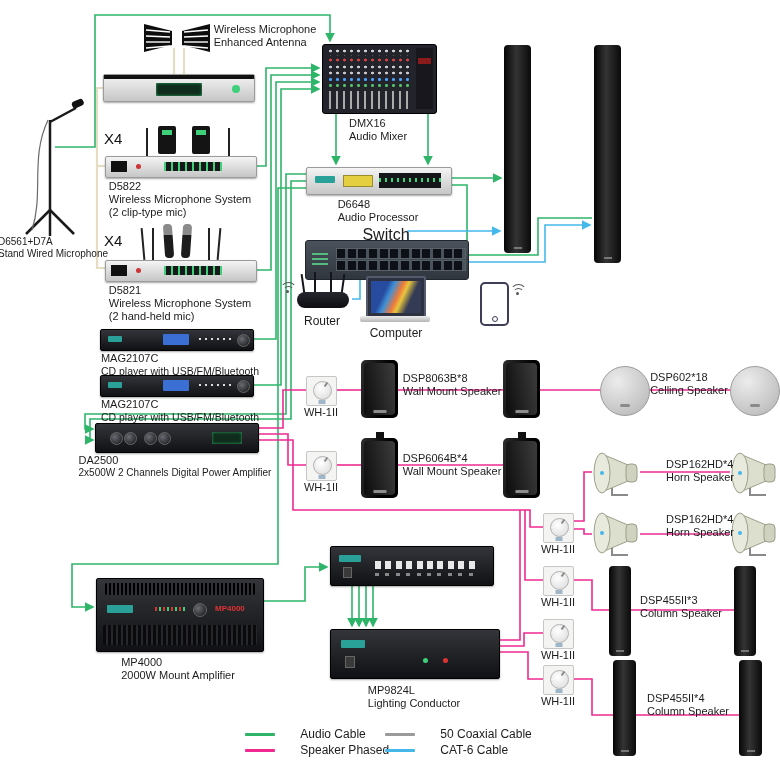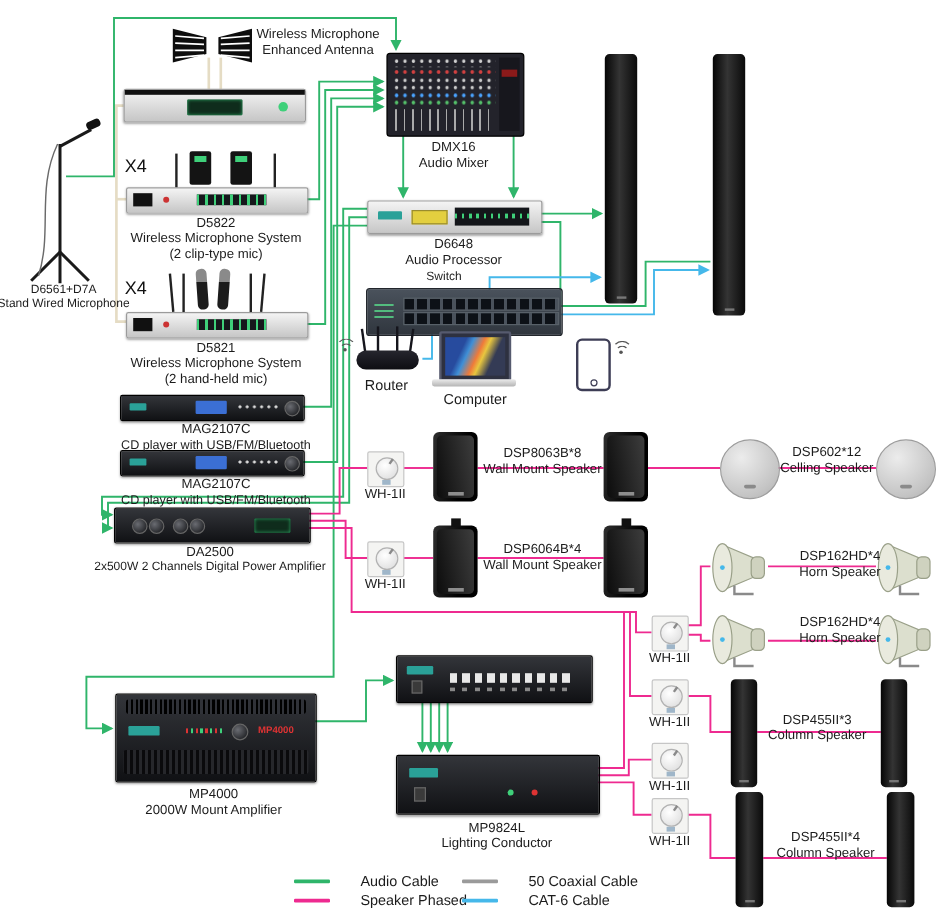--- a/index.html
+++ b/index.html
@@ -4,21 +4,21 @@
 <style>
   html,body{margin:0;padding:0;background:#fff;font-family:"Liberation Sans",sans-serif;}
   #canvas{position:relative;width:780px;height:762px;background:#fff;overflow:hidden;}
   #wires{position:absolute;left:0;top:0;z-index:0;}
   .w-a{stroke:var(--audio);stroke-width:1.6;fill:none;}
   .w-s{stroke:var(--speaker);stroke-width:1.6;fill:none;}
   .w-c{stroke:var(--cat6);stroke-width:1.6;fill:none;}
   .w-t{stroke:var(--antenna);stroke-width:2.2;fill:none;}
   #arrA path{fill:var(--audio);} #arrB path{fill:var(--cat6);}
   .dev,.lbl,.part{position:absolute;} .lbl{z-index:3;}
-  .lbl{transform:translateX(-50%);text-align:center;font-size:11px;color:#1c1c1c;line-height:1.2;white-space:nowrap;}
+  .lbl{transform:translateX(-50%);text-align:left;font-size:11px;color:#1c1c1c;line-height:1.2;white-space:nowrap;}
   .lbl .sm{font-size:10px;} .lbl .md{font-size:10.5px;}
   .x4{position:absolute;z-index:3;font-size:15px;color:#111;}
   .rack{position:absolute;border-radius:2px;box-shadow:0 1px 2px rgba(0,0,0,.35);}
   .silver{background:linear-gradient(#f4f4f4,#c6c6c6);border:1px solid #9b9b9b;}
   .dark{background:linear-gradient(#33353a,#101114);border:1px solid #000;}
   .chip{position:absolute;background:#2aa198;border-radius:1px;}
   .scr-g{position:absolute;background:#0f2c1c;border-radius:1px;box-shadow:inset 0 0 3px #2fb56a;}
   .scr-b{position:absolute;background:#3b6fd4;border-radius:1px;}
   .scr-y{position:absolute;background:#e3cf3f;border:1px solid #998c2e;}
   .knob{position:absolute;border-radius:50%;background:radial-gradient(circle at 35% 35%,#6a6c72,#101114);border:1px solid #666;}
@@ -262,21 +262,21 @@
   <div class="rack silver" style="left:306px;top:167px;width:144px;height:26px">
     <div class="chip" style="left:8px;top:8px;width:20px;height:7px"></div>
     <div class="scr-y" style="left:36px;top:7px;width:28px;height:10px"></div>
     <div class="part" style="left:72px;top:5px;width:62px;height:15px;background:#14161a;background-image:repeating-linear-gradient(90deg,#3fd07a 0 2px,transparent 2px 6px);background-size:100% 4px;background-position:0 5px;background-repeat:no-repeat"></div>
   </div>
   <div class="lbl" style="left:378px;top:198px">
     <div>D6648</div>
       <div>Audio Processor</div>
   </div>
 
-  <div class="lbl" style="left:370px;top:225px;font-size:10px">Switch</div>
+  <div class="lbl" style="left:386px;top:225px;font-size:16px">Switch</div>
   <div class="sw">
     <div class="led"></div>
     <div class="pr" style="top:7px"></div>
     <div class="pr" style="top:19px"></div>
   </div>
 
   <div class="colspk" style="left:504px;top:45px;width:27px;height:208px">
       <i></i>
     </div>
   <div class="colspk" style="left:594px;top:45px;width:27px;height:218px">
@@ -359,21 +359,21 @@
     <div>DSP8063B*8</div>
       <div>Wall Mount Speaker</div>
   </div>
   <div class="ceil" style="left:600px;top:366px;width:48px;height:48px">
       <i></i>
     </div>
   <div class="ceil" style="left:730px;top:366px;width:48px;height:48px">
       <i></i>
     </div>
   <div class="lbl" style="left:689px;top:371px">
-    <div>DSP602*12</div>
+    <div>DSP602*18</div>
       <div>Celling Speaker</div>
   </div>
 
   <div class="wallspk" style="left:361px;top:438px;width:37px;height:60px">
       <div class="bracket"></div>
       <div class="face"></div>
       <div class="logo"></div>
     </div>
   <div class="wallspk" style="left:503px;top:438px;width:37px;height:60px">
       <div class="bracket"></div>

